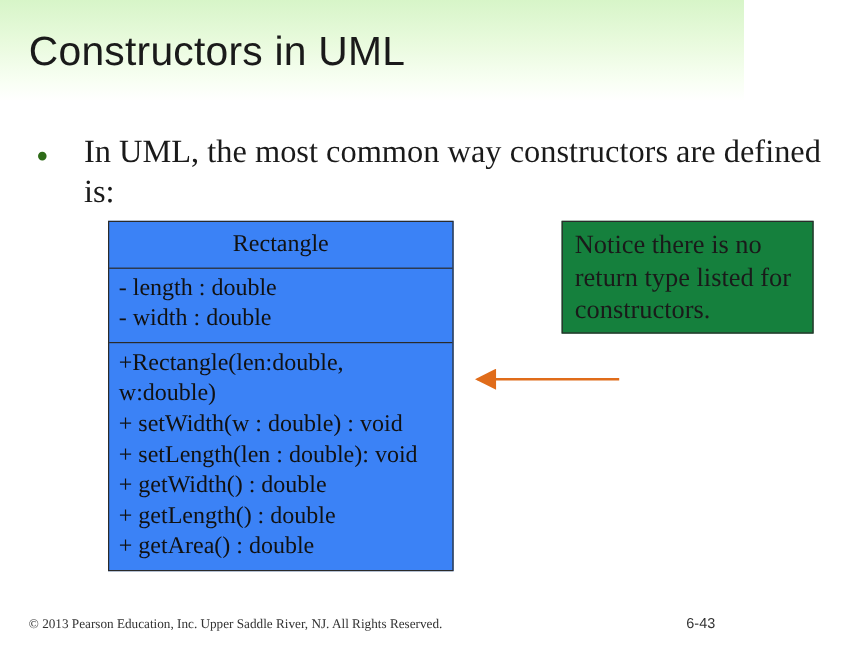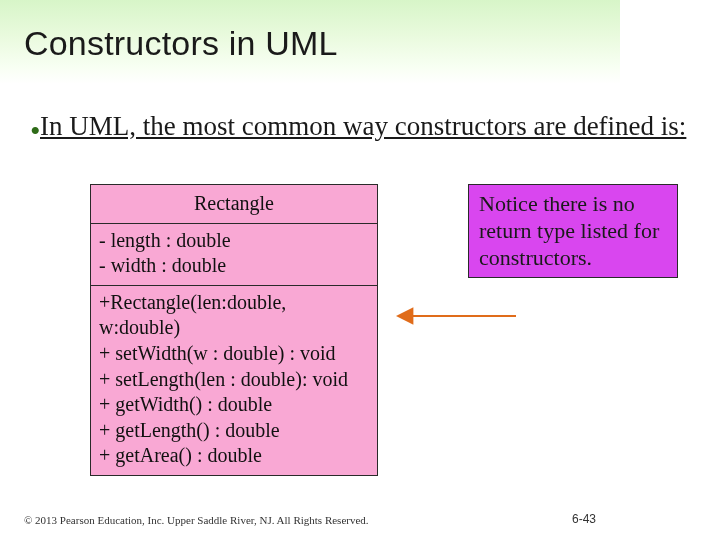--- a/index.html
+++ b/index.html
@@ -51,30 +51,29 @@
   .bullet .dot {
     position: absolute;
     left: -2px;
     top: 6px;
     color: #2e6b18;
     font-size: 30px;
     line-height: 1;
   }
   .bullet .btxt {
     display: block;
-    margin-left: 8px;
-    text-decoration: underline;
+    margin-left: 38px;
   }
   .uml {
     position: absolute;
     top: 184px;
     left: 90px;
     width: 288px;
     border: 1px solid #2a2a2a;
-    background: #f9a8d4;
+    background: #3b82f6;
     box-sizing: border-box;
   }
   .uml .section {
     border-top: 1px solid #2a2a2a;
     padding: 4px 8px 6px 8px;
     font-size: 20px;
     color: #111;
     line-height: 1.28;
   }
   .uml .section.first {
@@ -84,21 +83,21 @@
   }
   .uml .bold {
     font-weight: normal;
   }
   .notice-box {
     position: absolute;
     top: 184px;
     left: 468px;
     width: 210px;
     border: 1px solid #2a2a2a;
-    background: #d946ef;
+    background: #15803d;
     padding: 6px 10px 6px 10px;
     font-size: 22px;
     line-height: 1.22;
     color: #1a1a1a;
     box-sizing: border-box;
   }
   .arrow {
     position: absolute;
     top: 306px;
     left: 386px;

